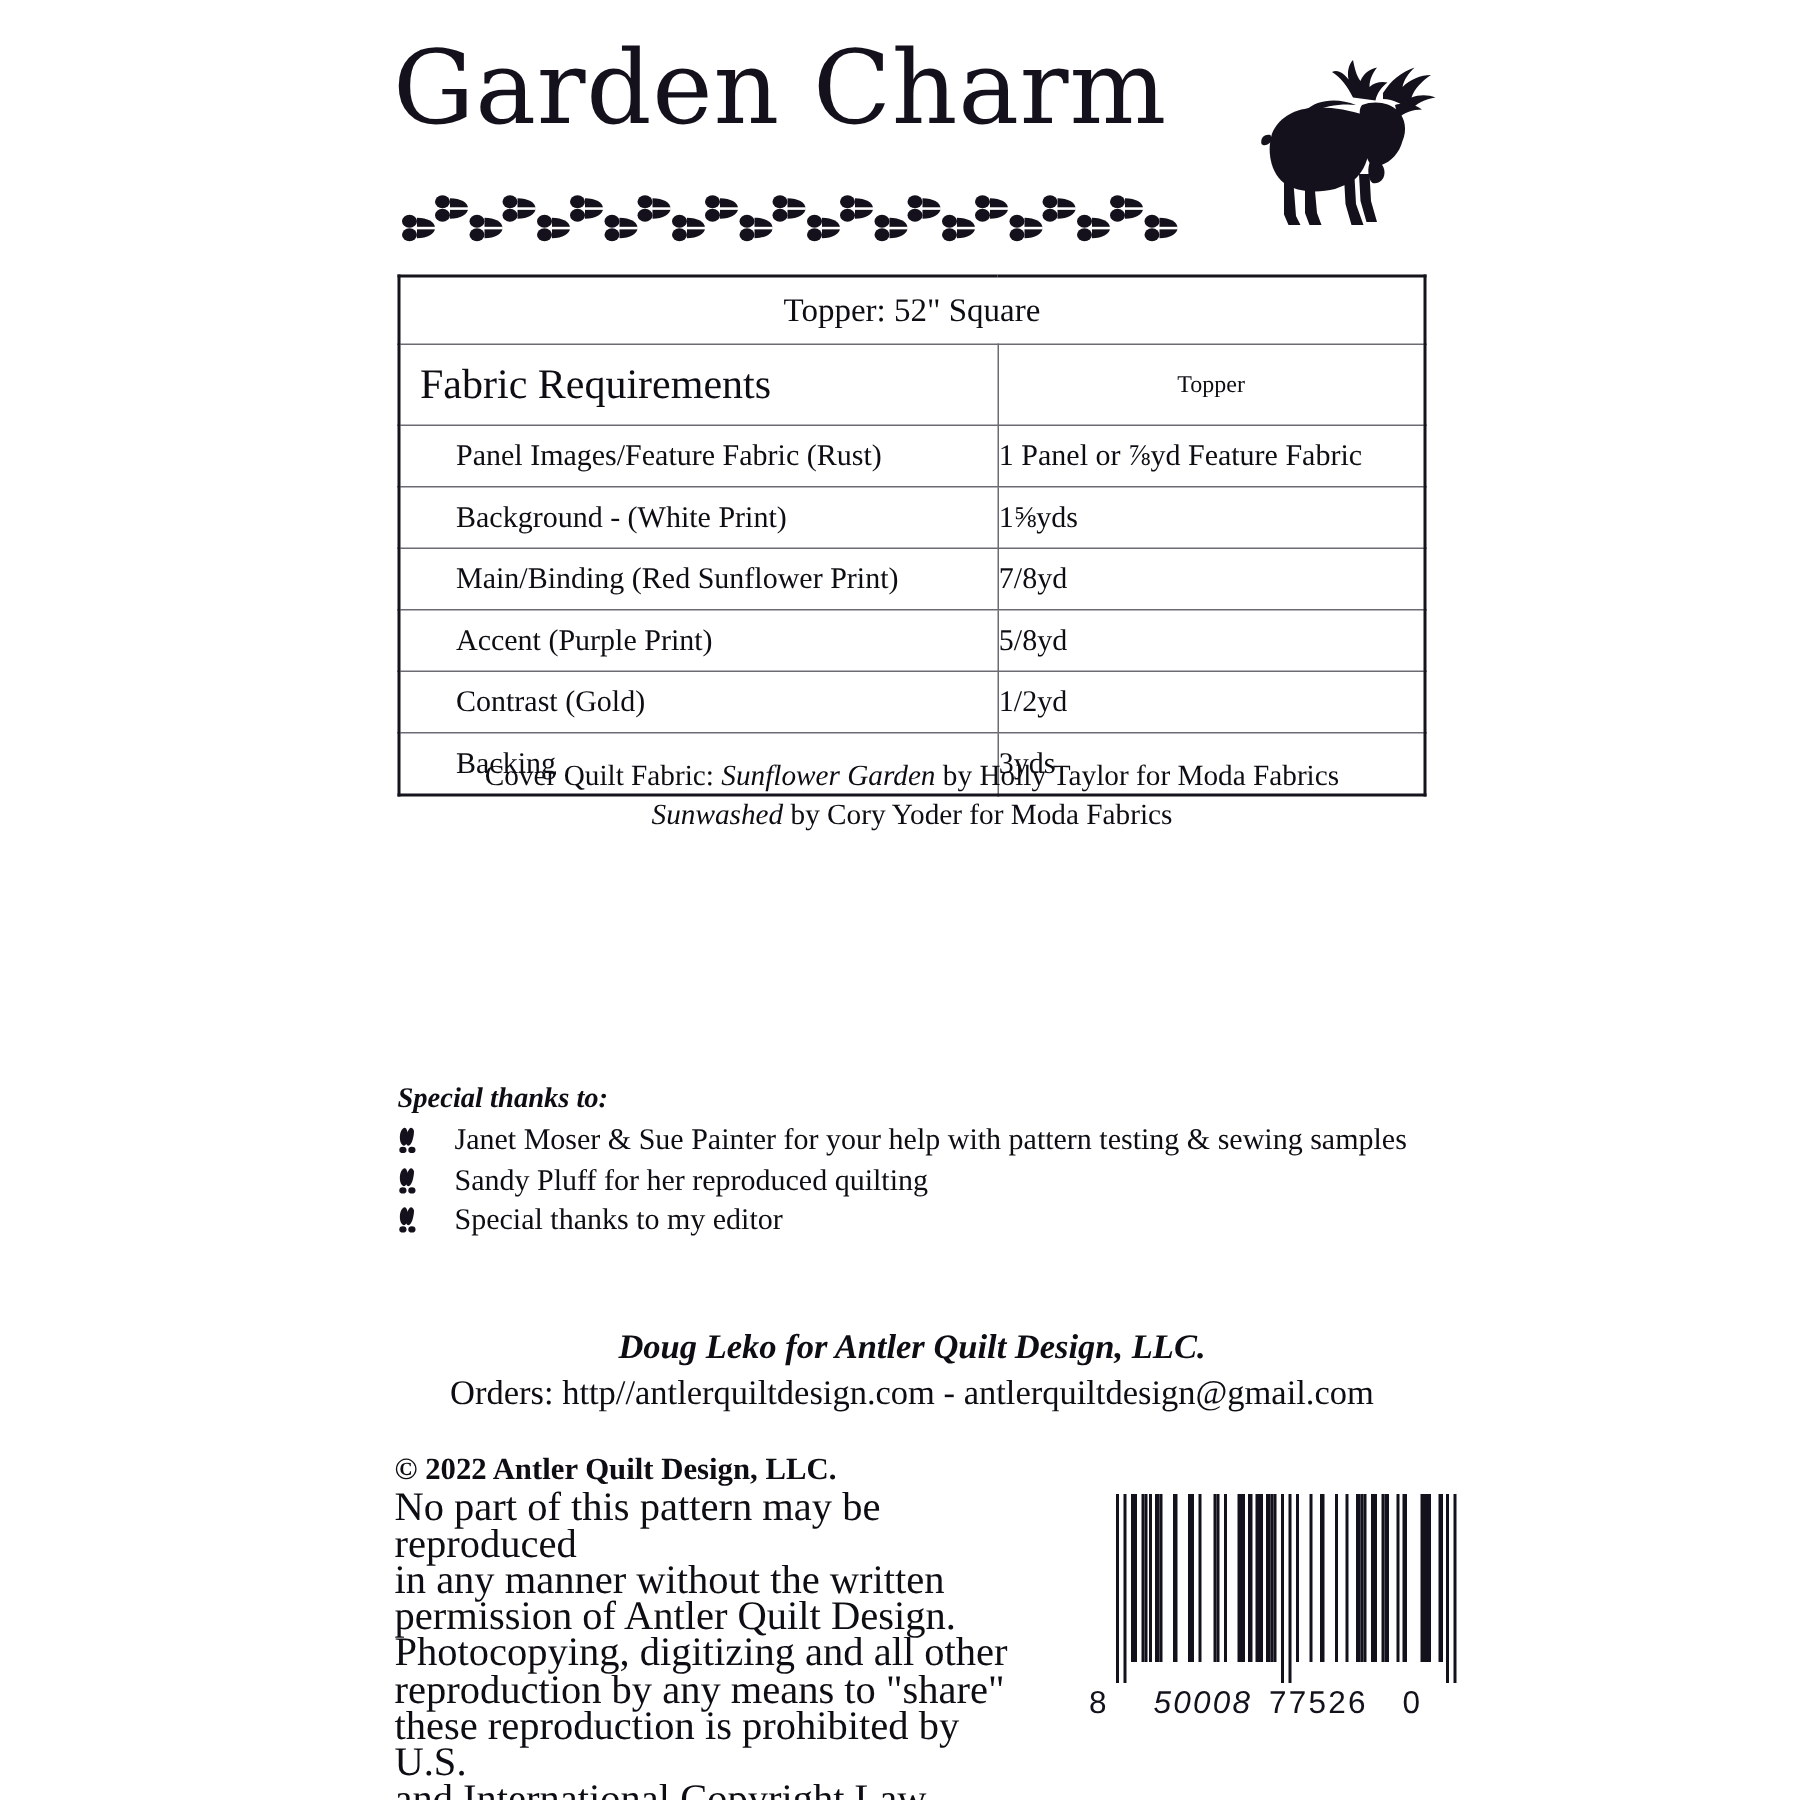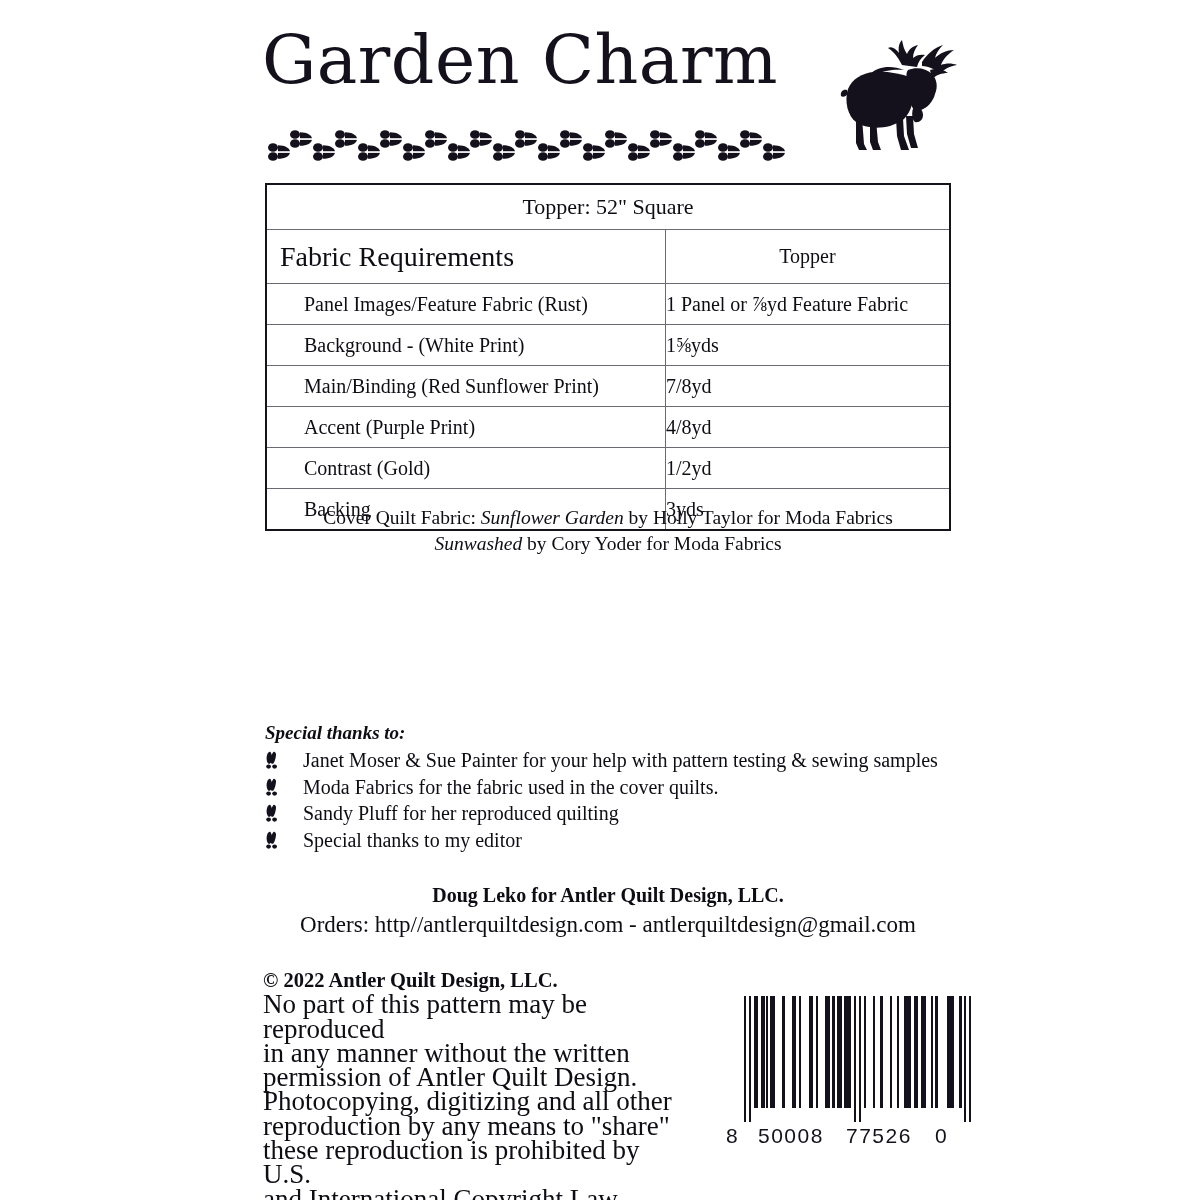--- a/index.html
+++ b/index.html
@@ -72,21 +72,21 @@
     border-right: none !important;
     border-top: none !important;
   }
   .hdr-left {
     font-size: 28px;
     padding: 4px 0 4px 13px !important;
     height: 45px;
     border-left: none !important;
   }
   .hdr-right {
-    font-size: 20px;
+    font-size: 16px;
     text-align: center;
     height: 45px;
     border-right: none !important;
   }
   .row-label {
     font-size: 20px;
     padding: 3px 0 3px 37px !important;
     height: 34px;
     border-left: none !important;
   }
@@ -142,23 +142,24 @@
 
   
   .credits {
     position: absolute;
     left: 265px;
     top: 882px;
     width: 686px;
     text-align: center;
   }
   .credits-name {
-    font-size: 20px;
+    font-size: 23px;
     font-weight: bold;
     line-height: 1.35;
+    font-style: italic;
   }
   .credits-orders {
     font-size: 23px;
     line-height: 1.35;
   }
 
   
   .copyright {
     position: absolute;
     left: 263px;
@@ -296,21 +297,21 @@
     <tr>
       <td class="row-label">Background - (White Print)</td>
       <td class="row-value">1⅝yds</td>
     </tr>
     <tr>
       <td class="row-label">Main/Binding (Red Sunflower Print)</td>
       <td class="row-value">7/8yd</td>
     </tr>
     <tr>
       <td class="row-label">Accent (Purple Print)</td>
-      <td class="row-value">4/8yd</td>
+      <td class="row-value">5/8yd</td>
     </tr>
     <tr>
       <td class="row-label">Contrast (Gold)</td>
       <td class="row-value">1/2yd</td>
     </tr>
     <tr>
       <td class="row-label">Backing</td>
       <td class="row-value">3yds</td>
     </tr>
   </tbody>
@@ -329,31 +330,20 @@
       <svg viewBox="0 0 14 18" width="14" height="18" aria-hidden="true">
         <path d="M5.6 1.2 C7.1 3.4 7.4 7.2 6.4 10.4 C5.6 12.9 4.0 13.6 2.8 11.9 C1.3 9.7 1.2 5.6 2.4 3.0 C3.2 1.2 4.7 0.1 5.6 1.2 Z" fill="#14111c"></path>
         <path d="M11.2 1.2 C12.1 0.1 13.6 1.2 14.0 3.0 C14.0 5.6 13.2 9.7 11.7 11.9 C10.5 13.6 9.0 12.9 8.2 10.4 C7.2 7.2 9.7 3.4 11.2 1.2 Z" fill="#14111c" transform="translate(-3 0)"></path>
         <ellipse cx="3.6" cy="15.6" rx="2.4" ry="2.1" fill="#14111c"></ellipse>
         <ellipse cx="9.6" cy="15.6" rx="2.4" ry="2.1" fill="#14111c"></ellipse>
       </svg>
     </span>
     <span class="thanks-text">Janet Moser &amp; Sue Painter for your help with pattern testing &amp; sewing samples</span>
   </div>
 
-  <div class="thanks-item">
-    <span class="thanks-bullet">
-      <svg viewBox="0 0 14 18" width="14" height="18" aria-hidden="true">
-        <path d="M5.6 1.2 C7.1 3.4 7.4 7.2 6.4 10.4 C5.6 12.9 4.0 13.6 2.8 11.9 C1.3 9.7 1.2 5.6 2.4 3.0 C3.2 1.2 4.7 0.1 5.6 1.2 Z" fill="#14111c"></path>
-        <path d="M11.2 1.2 C12.1 0.1 13.6 1.2 14.0 3.0 C14.0 5.6 13.2 9.7 11.7 11.9 C10.5 13.6 9.0 12.9 8.2 10.4 C7.2 7.2 9.7 3.4 11.2 1.2 Z" fill="#14111c" transform="translate(-3 0)"></path>
-        <ellipse cx="3.6" cy="15.6" rx="2.4" ry="2.1" fill="#14111c"></ellipse>
-        <ellipse cx="9.6" cy="15.6" rx="2.4" ry="2.1" fill="#14111c"></ellipse>
-      </svg>
-    </span>
-    <span class="thanks-text">Moda Fabrics for the fabric used in the cover quilts.</span>
-  </div>
 
   <div class="thanks-item">
     <span class="thanks-bullet">
       <svg viewBox="0 0 14 18" width="14" height="18" aria-hidden="true">
         <path d="M5.6 1.2 C7.1 3.4 7.4 7.2 6.4 10.4 C5.6 12.9 4.0 13.6 2.8 11.9 C1.3 9.7 1.2 5.6 2.4 3.0 C3.2 1.2 4.7 0.1 5.6 1.2 Z" fill="#14111c"></path>
         <path d="M11.2 1.2 C12.1 0.1 13.6 1.2 14.0 3.0 C14.0 5.6 13.2 9.7 11.7 11.9 C10.5 13.6 9.0 12.9 8.2 10.4 C7.2 7.2 9.7 3.4 11.2 1.2 Z" fill="#14111c" transform="translate(-3 0)"></path>
         <ellipse cx="3.6" cy="15.6" rx="2.4" ry="2.1" fill="#14111c"></ellipse>
         <ellipse cx="9.6" cy="15.6" rx="2.4" ry="2.1" fill="#14111c"></ellipse>
       </svg>
     </span>
@@ -432,16 +422,16 @@
       <div class="bar" style="left: 208.543px; width: 2.272px; height: 112px;"></div>
       <div class="bar" style="left: 213.326px; width: 2.272px; height: 112px;"></div>
       <div class="bar" style="left: 225.284px; width: 2.272px; height: 112px;"></div>
       <div class="bar" style="left: 227.676px; width: 2.272px; height: 112px;"></div>
       <div class="bar" style="left: 230.067px; width: 2.272px; height: 112px;"></div>
       <div class="bar" style="left: 237.242px; width: 2.272px; height: 112px;"></div>
       <div class="bar" style="left: 242.025px; width: 2.272px; height: 126px;"></div>
       <div class="bar" style="left: 246.808px; width: 2.272px; height: 126px;"></div>
     </div>
   <span class="bc-digit" style="left:4px;  top:128px;">8</span>
-  <span class="bc-digit" style="left:36px; top:128px;">50008</span>
+  <span class="bc-digit" style="left:47px; top:128px;font-style:italic;">50008</span>
   <span class="bc-digit" style="left:124px;top:128px;">77526</span>
   <span class="bc-digit" style="left:213px;top:128px;">0</span>
 </div>
 
 </body></html>

